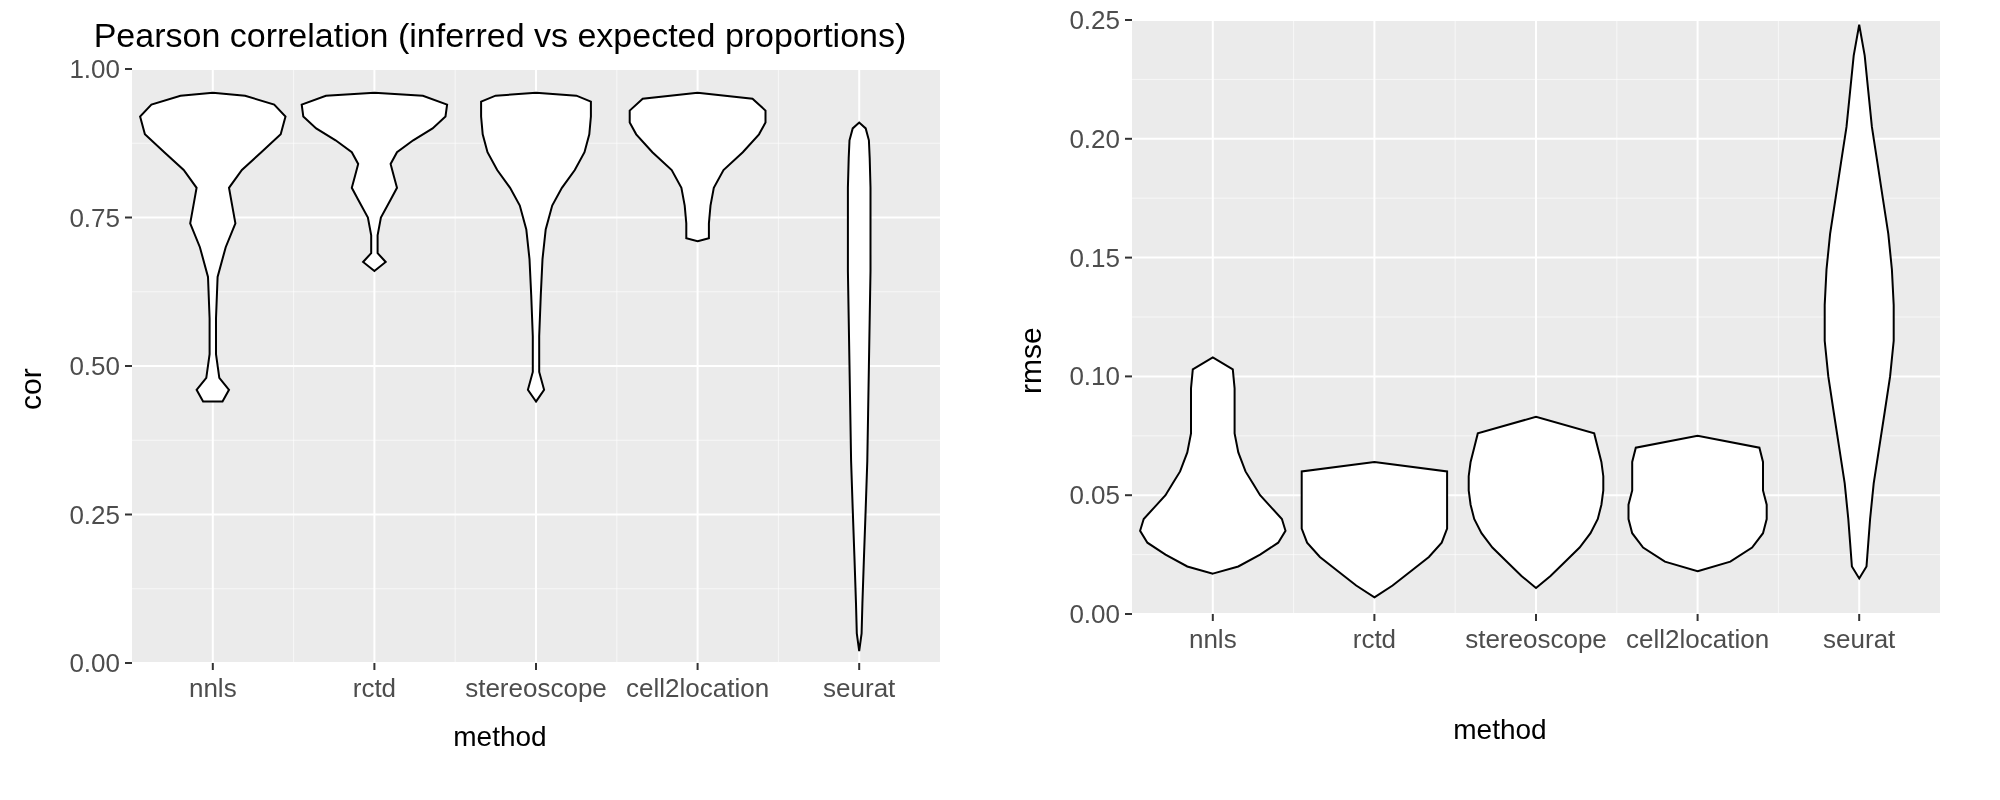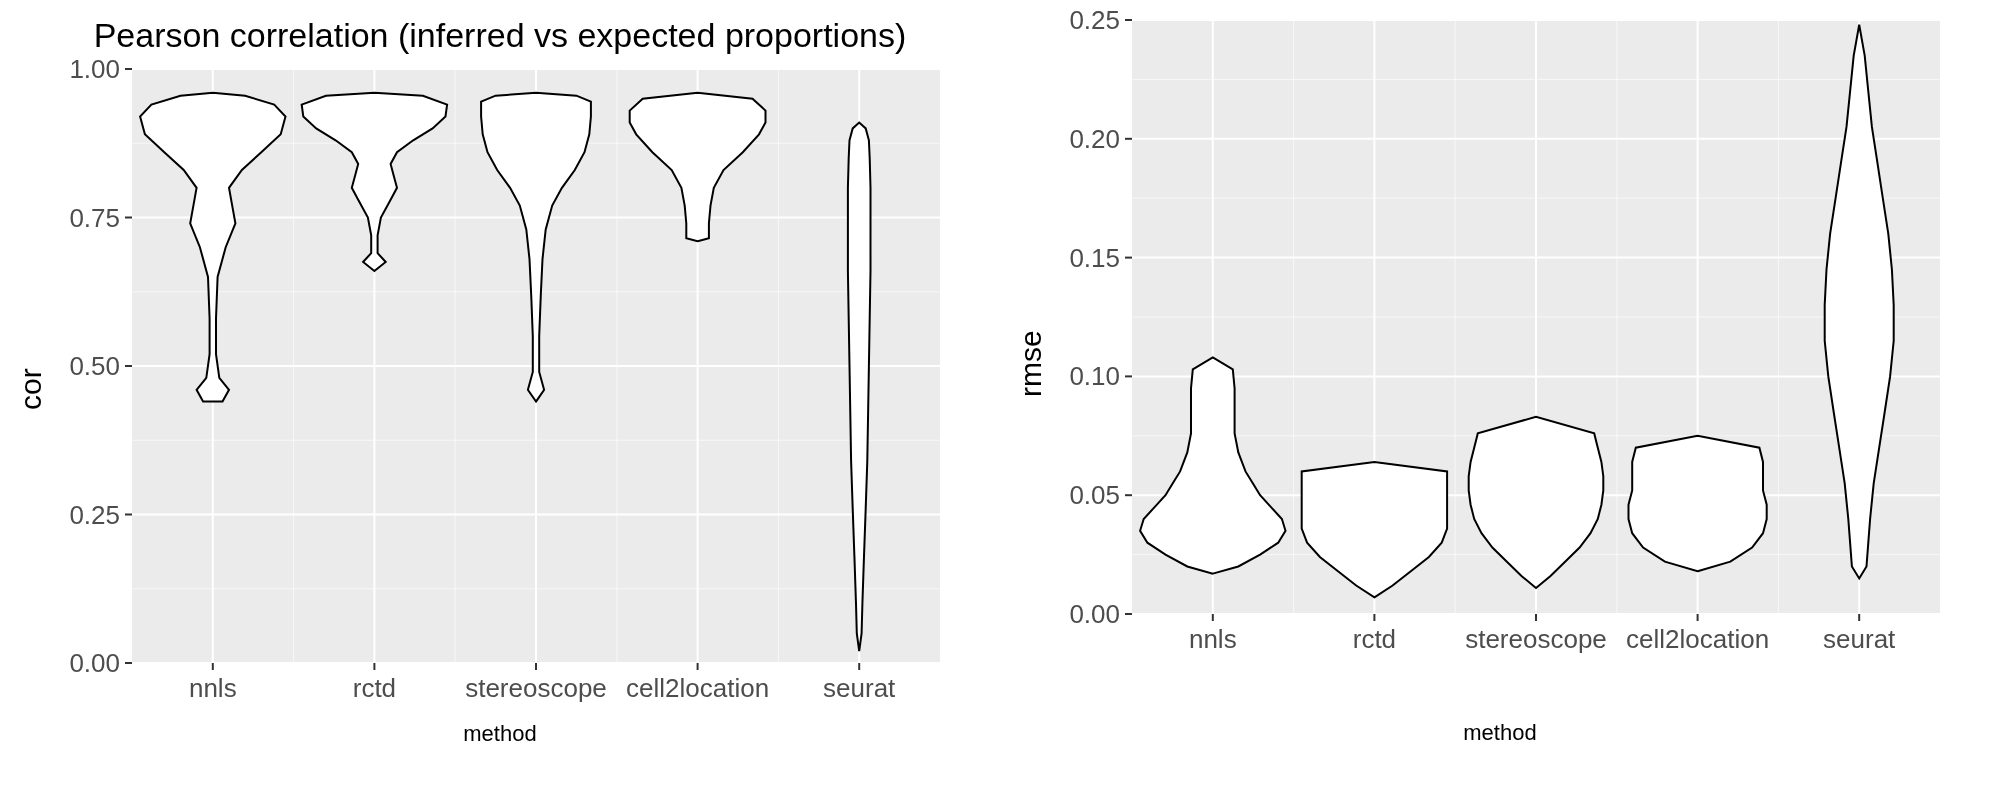--- a/index.html
+++ b/index.html
@@ -39,21 +39,21 @@
   }
   .y-axis-title {
     writing-mode: vertical-rl;
     transform: rotate(180deg);
     font-size: 30px;
     text-align: center;
     padding: 0 4px;
   }
   .x-axis-title {
     text-align: center;
-    font-size: 22px;
+    font-size: 28px;
     margin-top: 2px;
   }
   svg { display: block; }
   .plot-bg { fill: #ebebeb; }
   .grid-major { stroke: #ffffff; stroke-width: 2; }
   .grid-minor { stroke: #ffffff; stroke-width: 1; opacity: 0.6; }
   .tick-label { font-size: 26px; fill: #4d4d4d; }
   .tick-mark  { stroke: #333; stroke-width: 2; }
   .violin { fill: #ffffff; stroke: #000; stroke-width: 2; fill-rule: evenodd; }
 </style>

